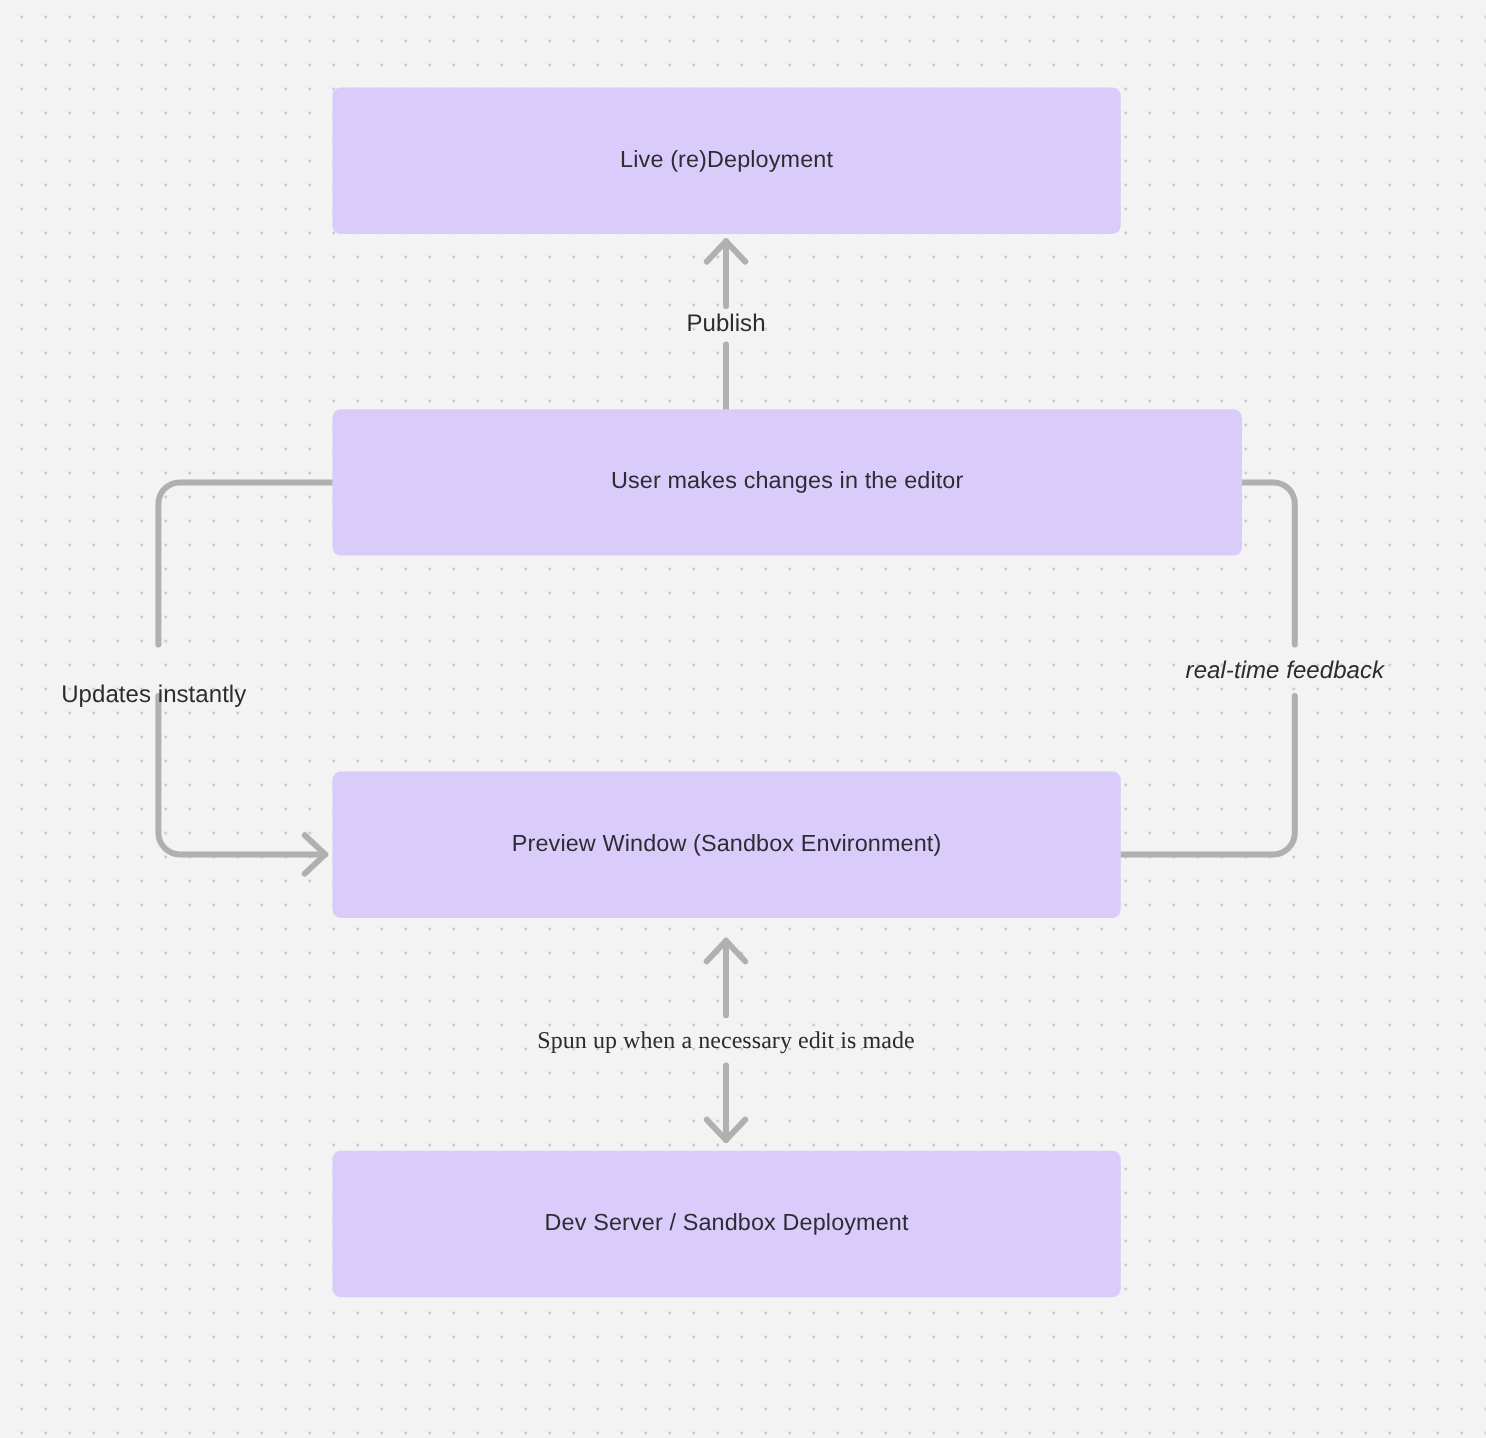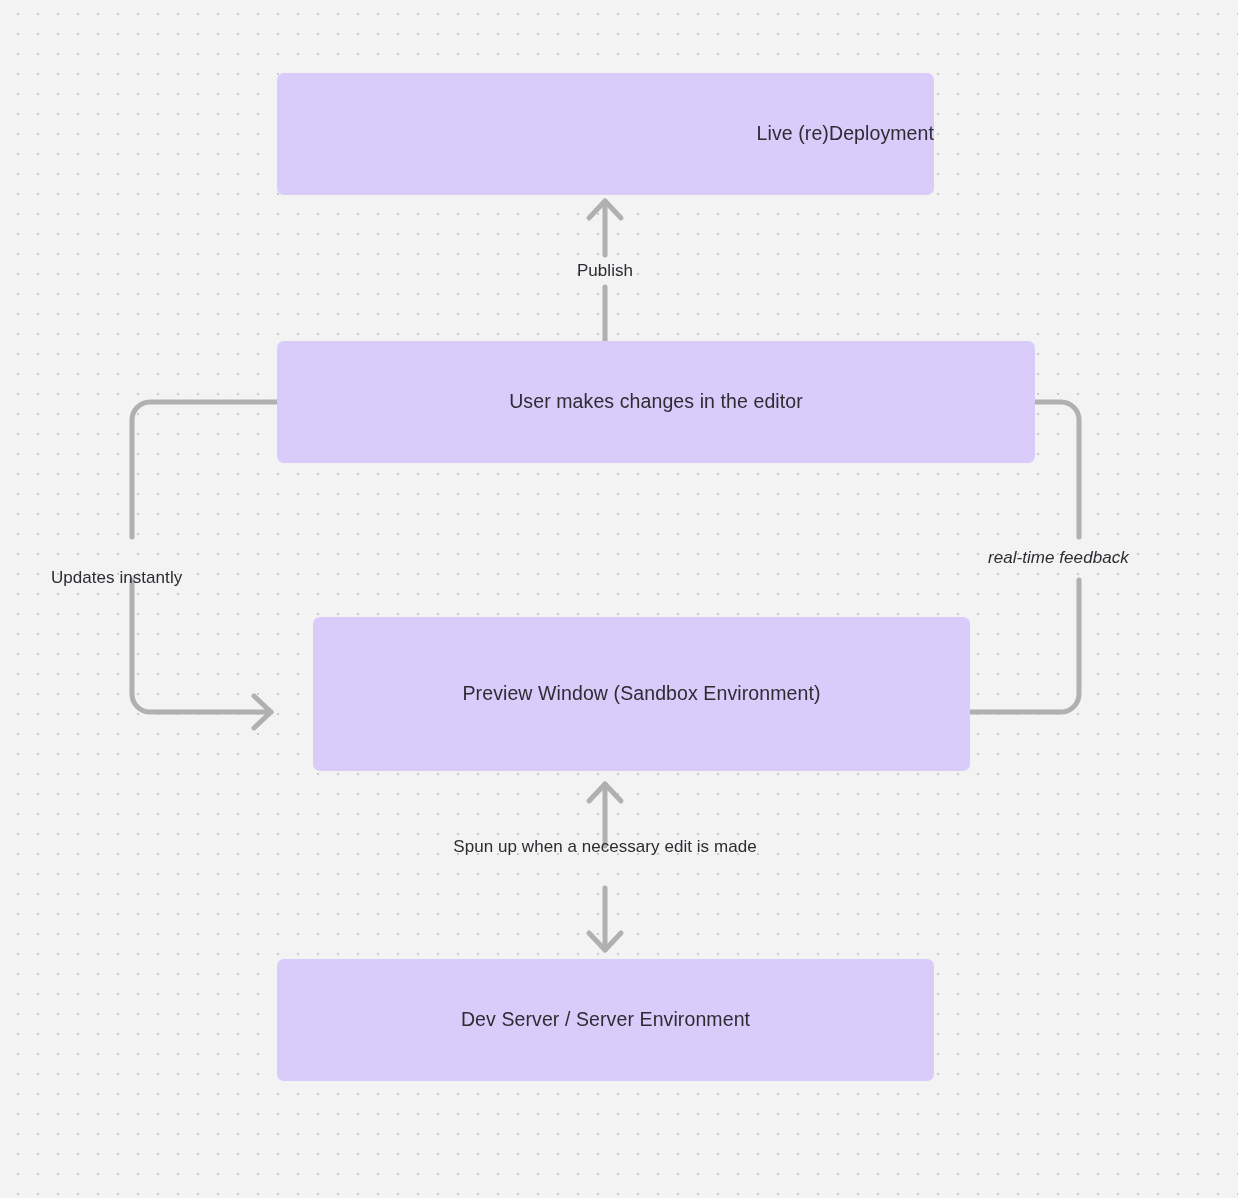--- a/index.html
+++ b/index.html
@@ -46,21 +46,21 @@
   .node-label {
     font-size: 19.5px;
     color: #2e2c33;
     letter-spacing: 0.1px;
     text-align: center;
     line-height: 1.3;
     white-space: nowrap;
   }
   .edge-label {
     position: absolute;
-    font-size: 17px;
+    font-size: 20px;
     color: #2c2b30;
     letter-spacing: 0.05px;
     white-space: nowrap;
     line-height: 1;
   }
   .edge-label.centered {
     transform: translate(-50%, -50%);
   }
 </style>
 </head>
@@ -89,35 +89,35 @@
   </g>
 
   <g>
     <path d="M 605 846 L 605 784" fill="none" stroke="#b0b0b0" stroke-width="5" stroke-linecap="round"></path>
     <path d="M 589 801 L 605 784 L 621 801" fill="none" stroke="#b0b0b0" stroke-width="5" stroke-linecap="round" stroke-linejoin="round"></path>
     <path d="M 605 888 L 605 950" fill="none" stroke="#b0b0b0" stroke-width="5" stroke-linecap="round"></path>
     <path d="M 589 933 L 605 950 L 621 933" fill="none" stroke="#b0b0b0" stroke-width="5" stroke-linecap="round" stroke-linejoin="round"></path>
   </g>
 </svg>
 
-<div class="node" style="left:277px; top:73px; width:657px; height:122px;justify-content:flex-end;">
+<div class="node" style="left:277px; top:73px; width:657px; height:122px;">
   <span class="node-label">Live (re)Deployment</span>
 </div>
 
 <div class="node" style="left:277px; top:341px; width:758px; height:122px;">
   <span class="node-label">User makes changes in the editor</span>
 </div>
 
-<div class="node" style="left:277px; top:617px; width:657px; height:154px;margin-left:36px;">
+<div class="node" style="left:277px; top:643px; width:657px; height:122px;">
   <span class="node-label">Preview Window (Sandbox Environment)</span>
 </div>
 
 <div class="node" style="left:277px; top:959px; width:657px; height:122px;">
-  <span class="node-label">Dev Server / Server Environment</span>
+  <span class="node-label">Dev Server / Sandbox Deployment</span>
 </div>
 
 <div class="edge-label centered" style="left:605px; top:270px;">Publish</div>
 
 <div class="edge-label" style="left:51px; top:569px;">Updates instantly</div>
 
 <div class="edge-label" style="left:988px; top:549px;font-style:italic;">real-time feedback</div>
 
-<div class="edge-label centered" style="left:605px; top:846px;">Spun up when a necessary edit is made</div>
+<div class="edge-label centered" style="left:605px; top:867px;font-family:Liberation Serif, serif;">Spun up when a necessary edit is made</div>
 
 </body></html>

